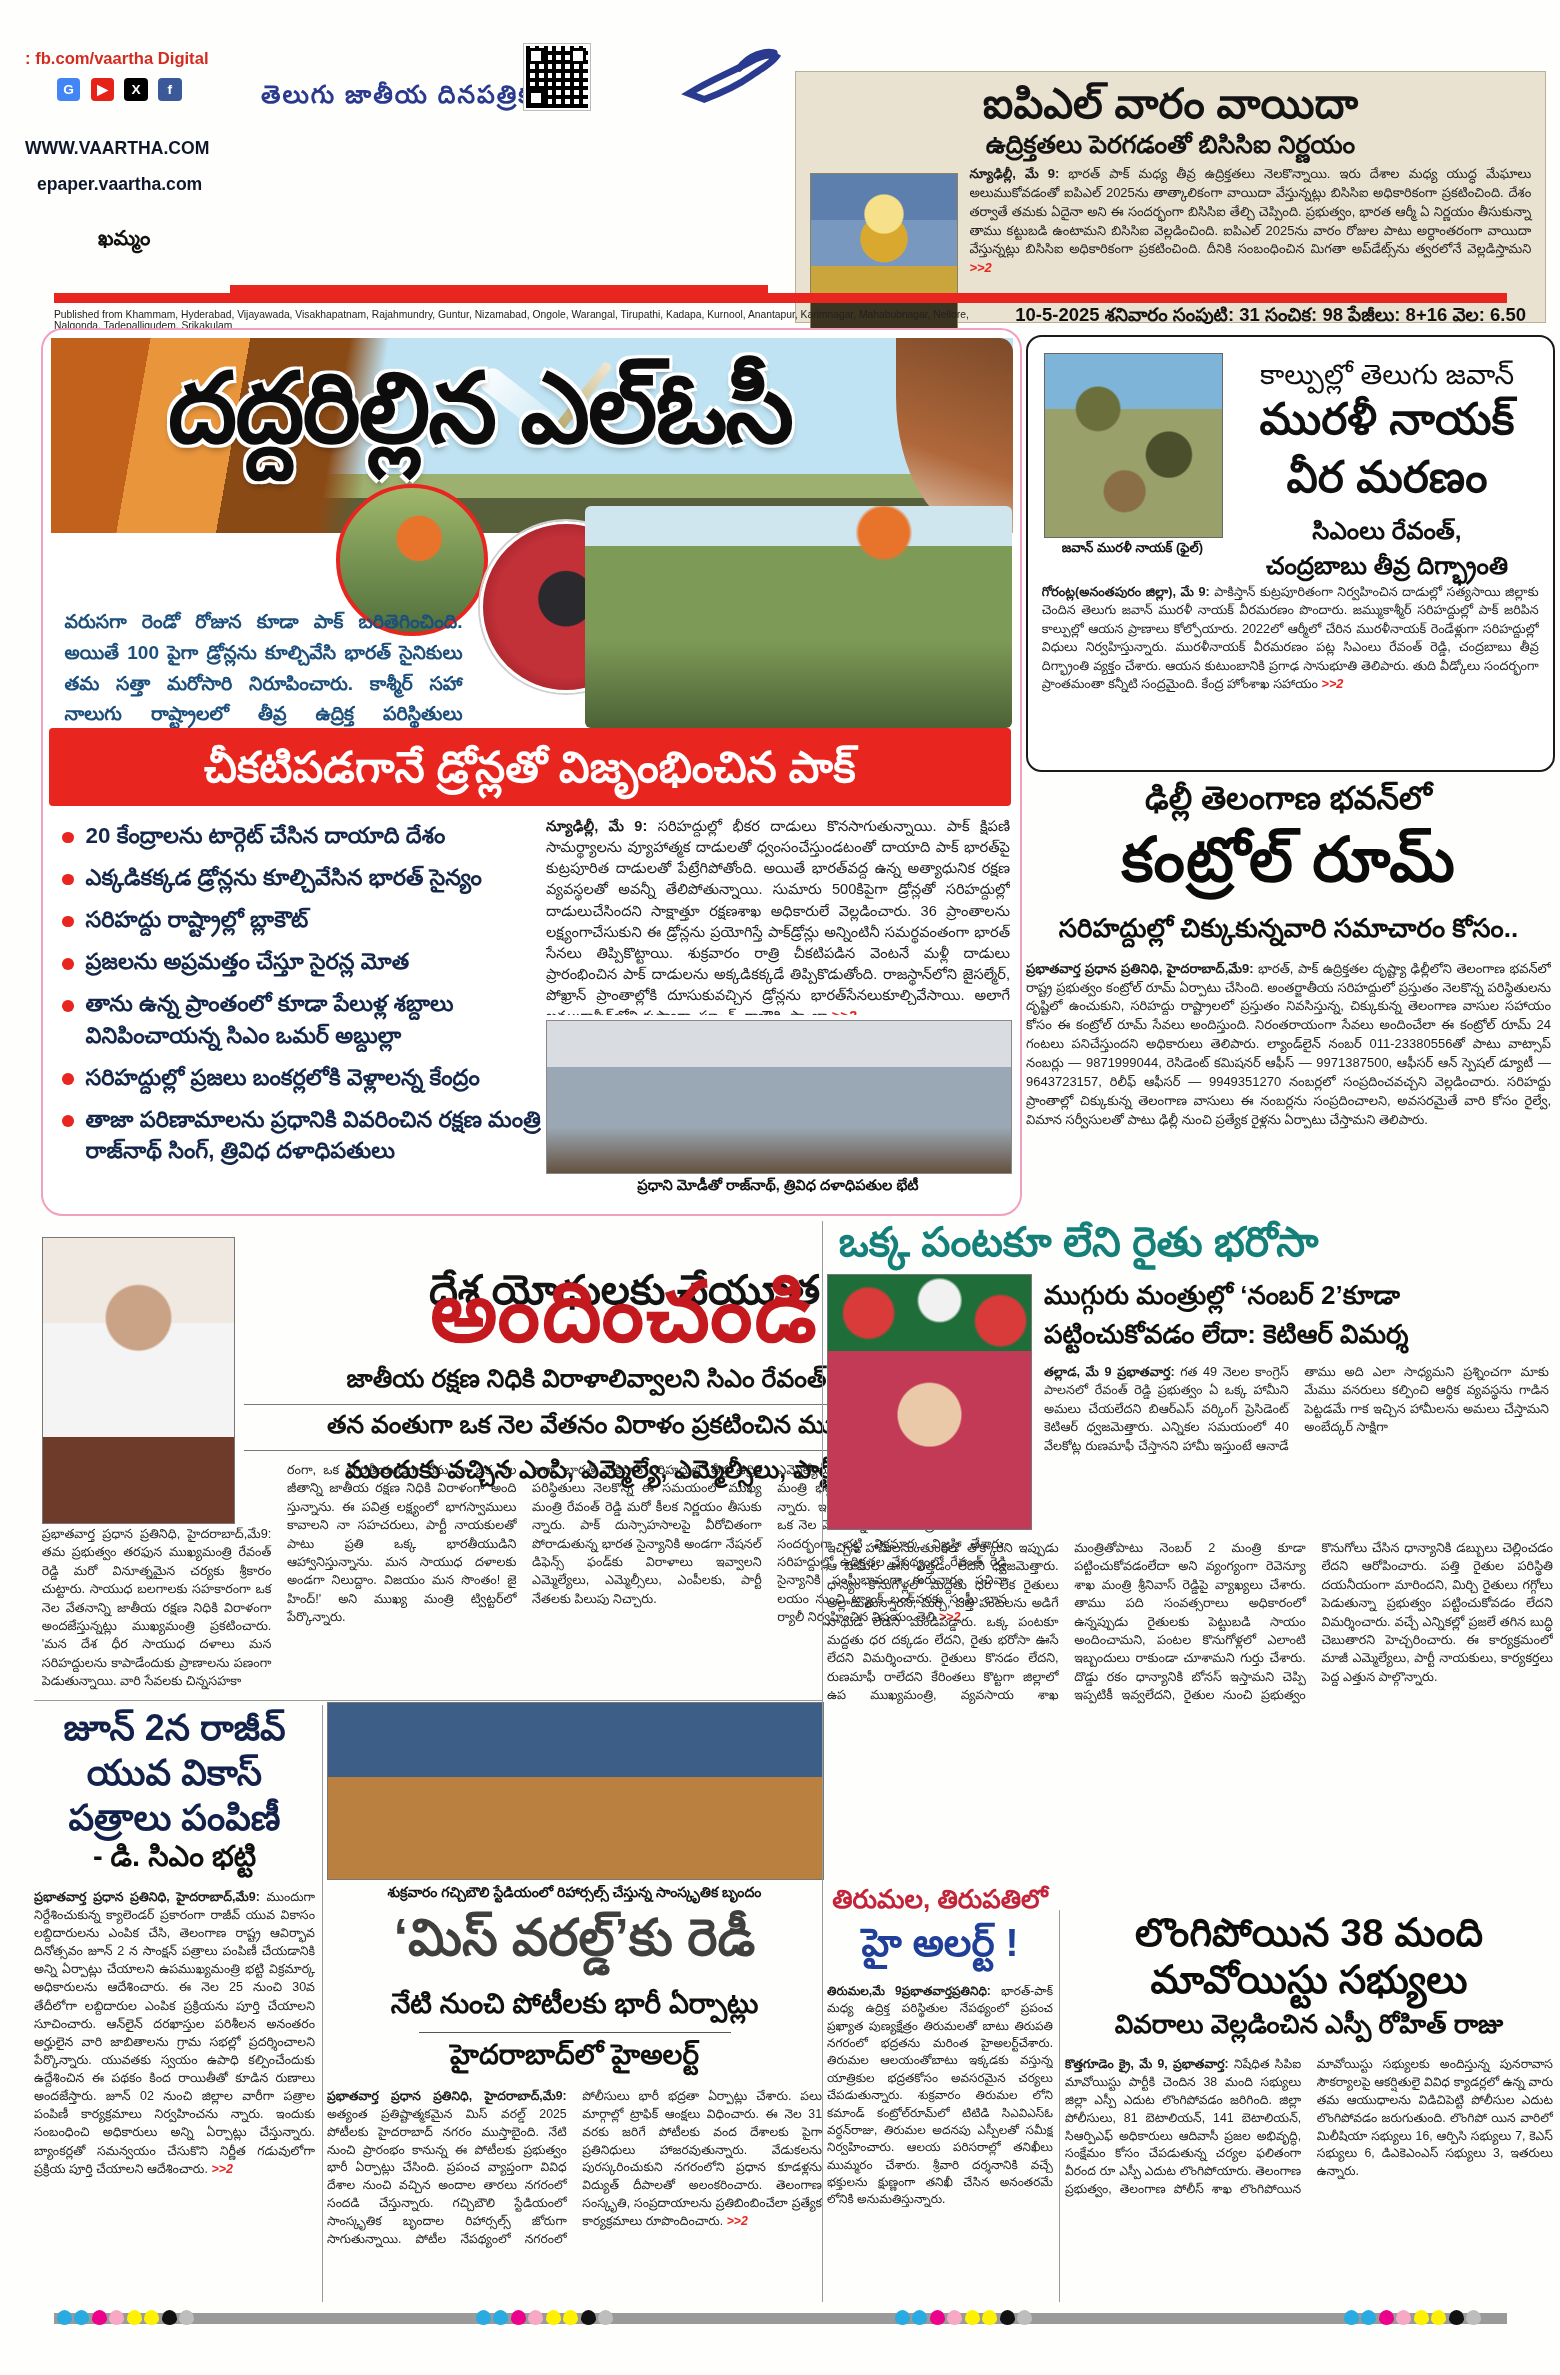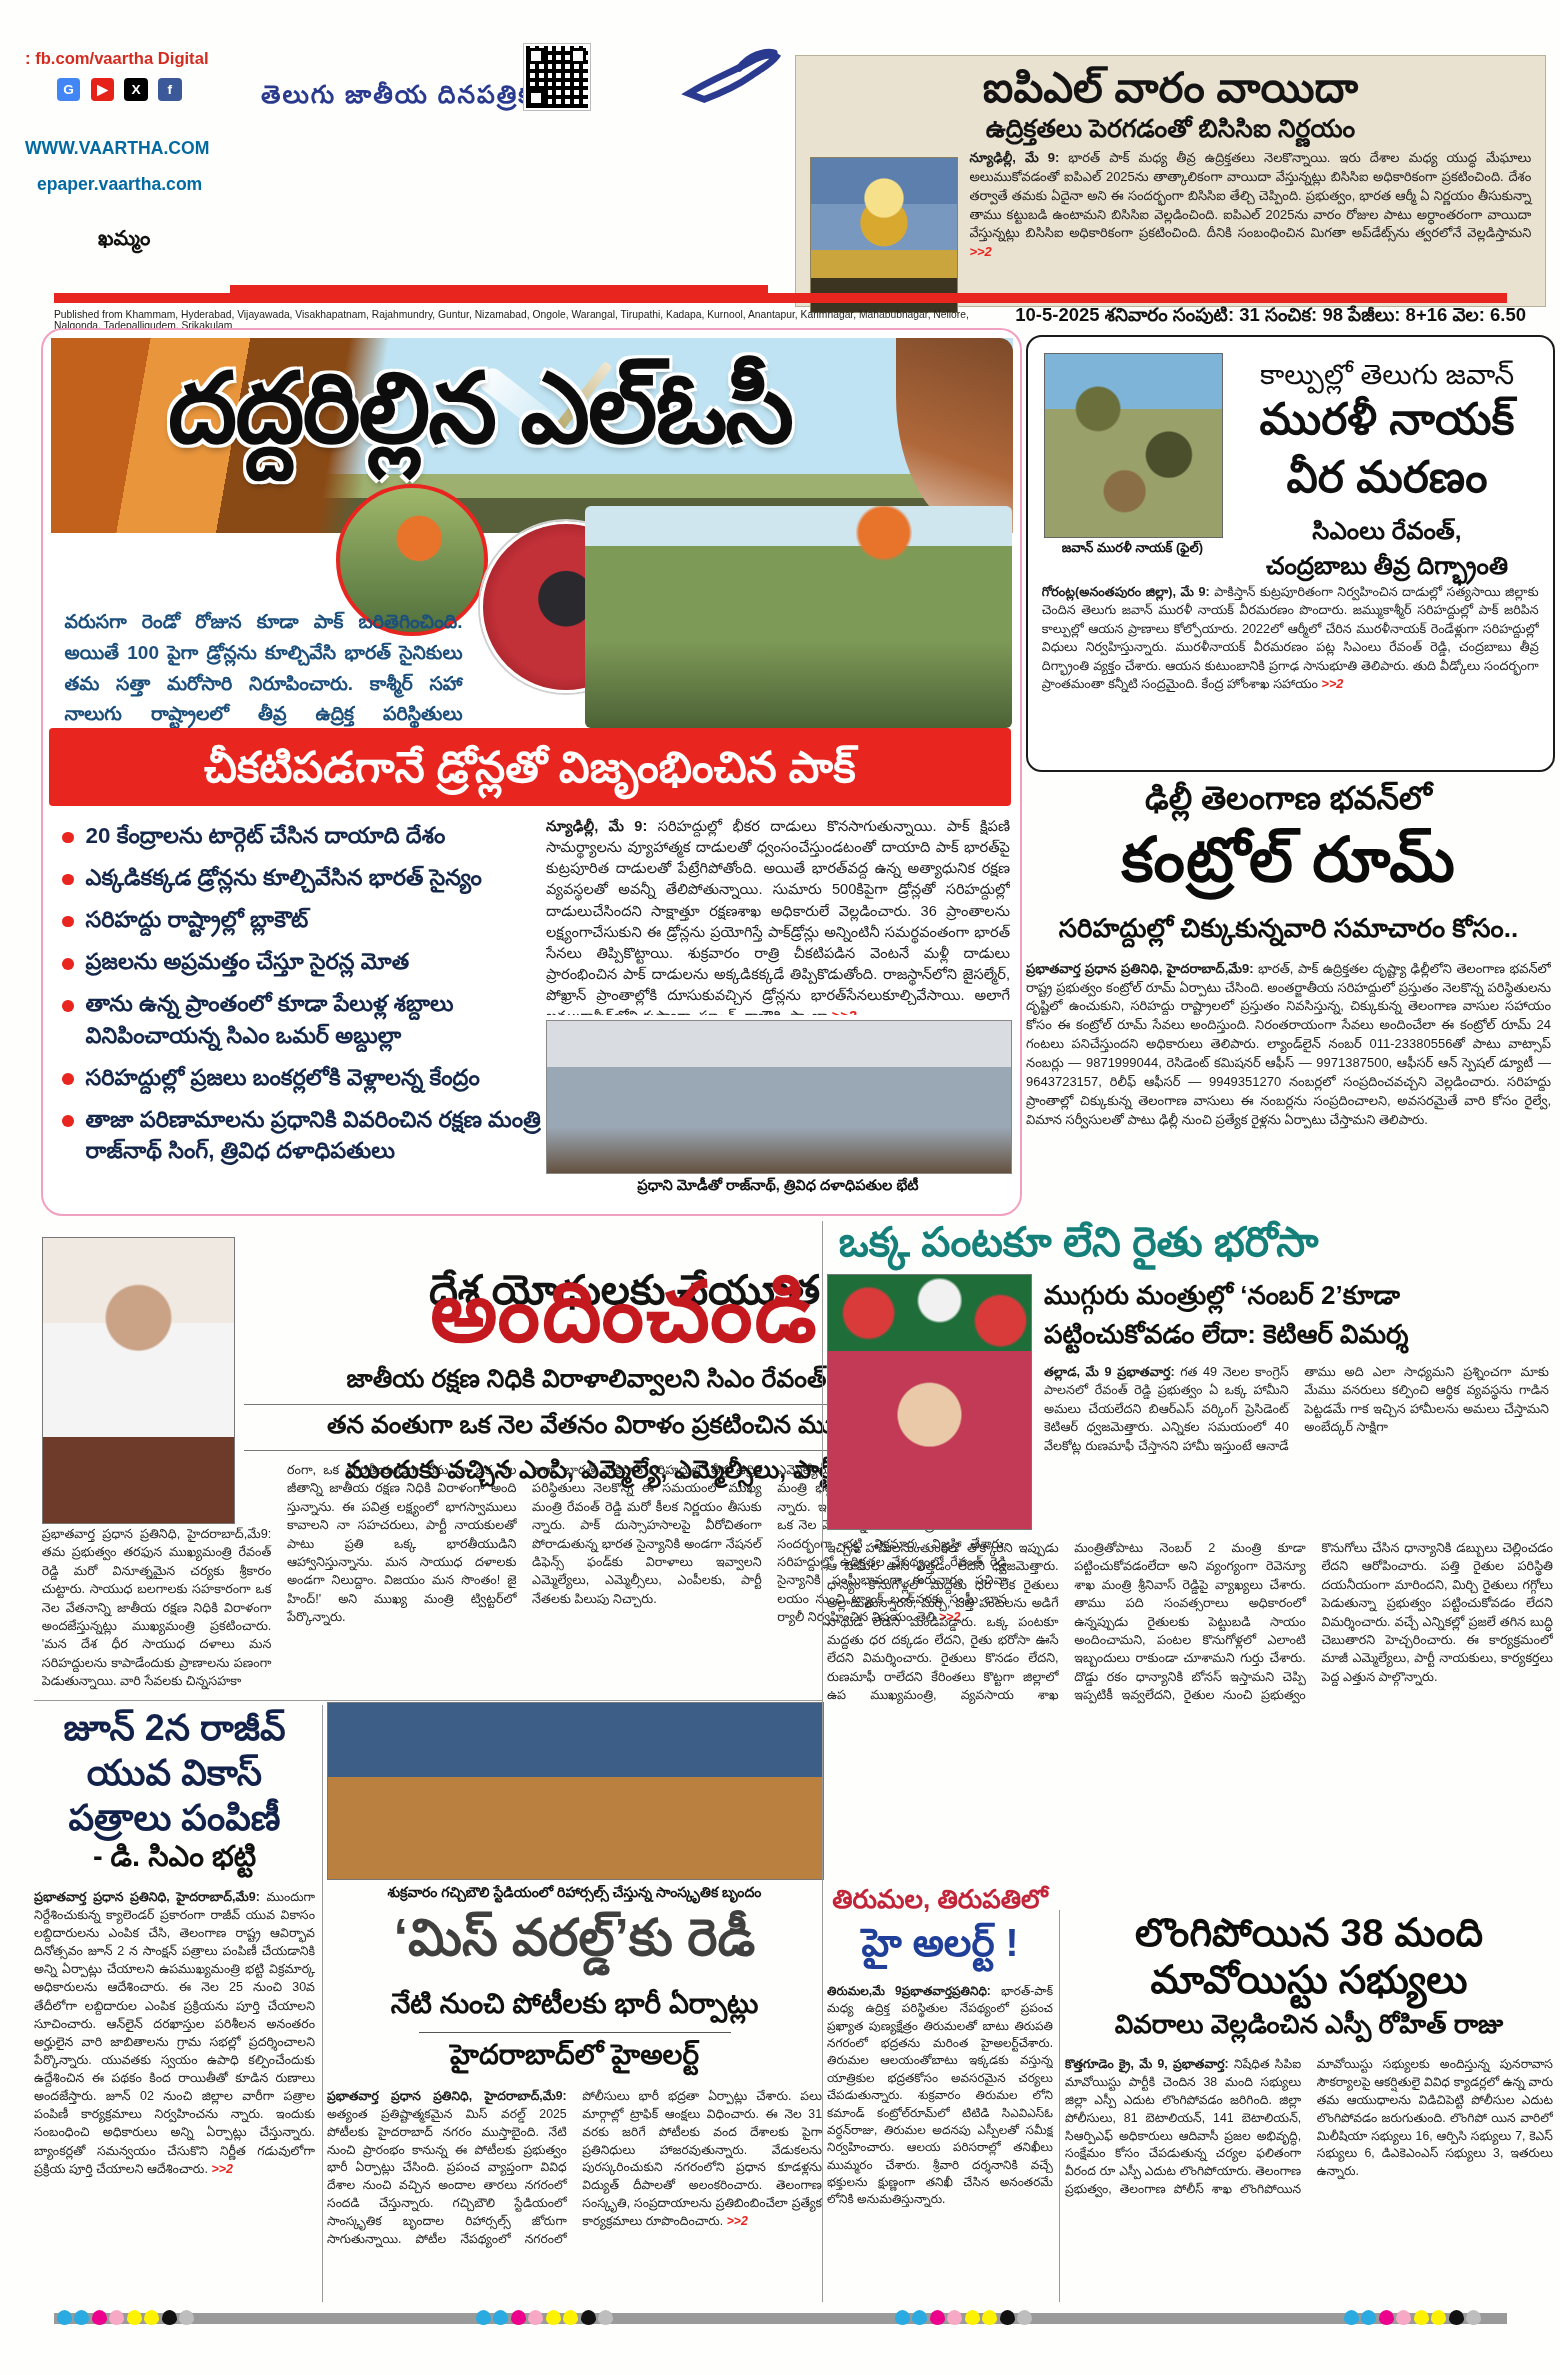--- a/index.html
+++ b/index.html
@@ -8,35 +8,35 @@
   .abs{position:absolute;}
   .ctr{text-align:center;}
   .b{font-weight:bold;}
   .jtext{text-align:justify;color:#1c1c1c;line-height:1.45;}
   .more{color:#e8251f;font-weight:bold;font-style:italic;}
   .rule-v{position:absolute;width:1px;background:#9a9a9a;}
   .rule-h{position:absolute;height:1px;background:#9a9a9a;}
 
   
   .fbline{color:#d42b20;font-weight:bold;font-size:16.6px;}
-  .redlink{color:#0369a1;font-weight:bold;font-size:17.6px;}
+  .redlink{color:#0f172a;font-weight:bold;font-size:17.6px;}
   .edition{font-size:20.5px;font-weight:bold;color:#111;}
   .tagline{color:#2a3b8f;font-weight:bold;font-size:25px;letter-spacing:2px;}
   .logo{color:#2a3b8f;font-weight:bold;font-size:146px;line-height:1.1;letter-spacing:3.9px;}
   .logo-bar{background:#e8251f;}
   .icon{display:inline-block;width:23.4px;height:23.4px;border-radius:3.9px;margin-right:5.9px;
         text-align:center;line-height:23.4px;font-size:13.7px;font-weight:bold;color:#fff;vertical-align:middle;}
   .qr{background:
       repeating-linear-gradient(0deg,#000 0 3.9px,transparent 3.9px 8.8px),
       repeating-linear-gradient(90deg,#000 0 3.9px,#fff 3.9px 8.8px);
       border:2.9px solid #fff;outline:1px solid #bbb;}
   .qr i{position:absolute;width:15.6px;height:15.6px;border:3.9px solid #000;background:#fff;box-sizing:border-box;}
 
   
-  .iplbox{background:#eae2d0;border:1px solid #b9b09a;box-sizing:border-box;padding:7.8px 13.7px;}
+  .iplbox{background:#eae2d0;border:1px solid #b9b09a;box-sizing:border-box;padding:7.8px 13.7px;margin-top:16px;}
   .ipl-h{font-size:42px;font-weight:bold;color:#141414;text-align:center;line-height:1.15;}
   .ipl-sub{font-size:25px;font-weight:bold;color:#141414;text-align:center;margin-top:2px;}
   .trophy{float:left;width:146px;height:154px;margin:7.8px 11.7px 2px 0;border:1px solid #8a815f;
       background:
         radial-gradient(circle at 50% 26%, #f7e08a 0 14%, transparent 15%),
         radial-gradient(circle at 50% 42%, #d9a92f 0 20%, transparent 21%),
         linear-gradient(180deg,#5c7fae 0 30%, #7898c0 30% 60%, #caa53d 60% 78%, #3c3320 78% 100%);}
   .ipl-body{font-size:13px;}
 
   

